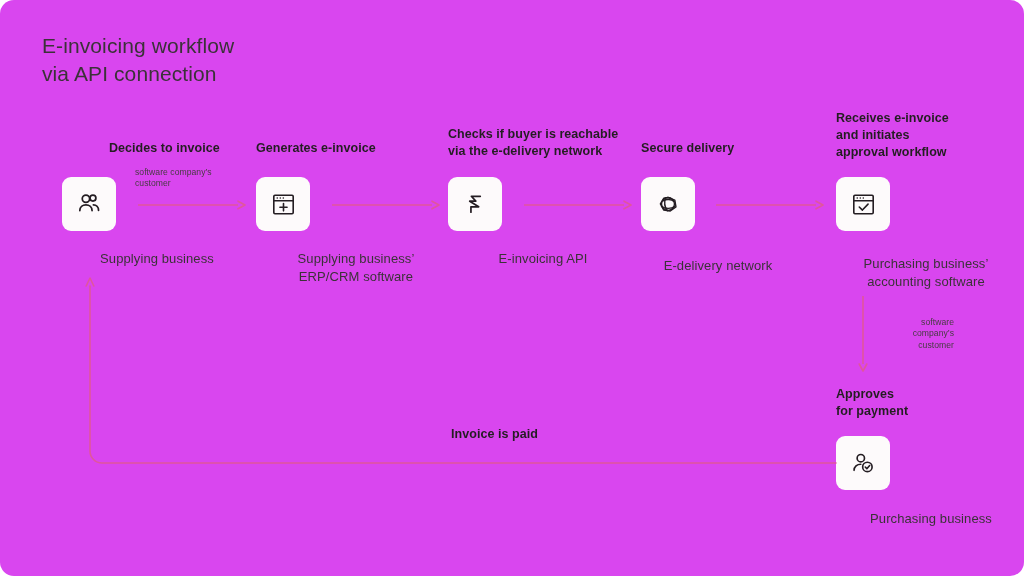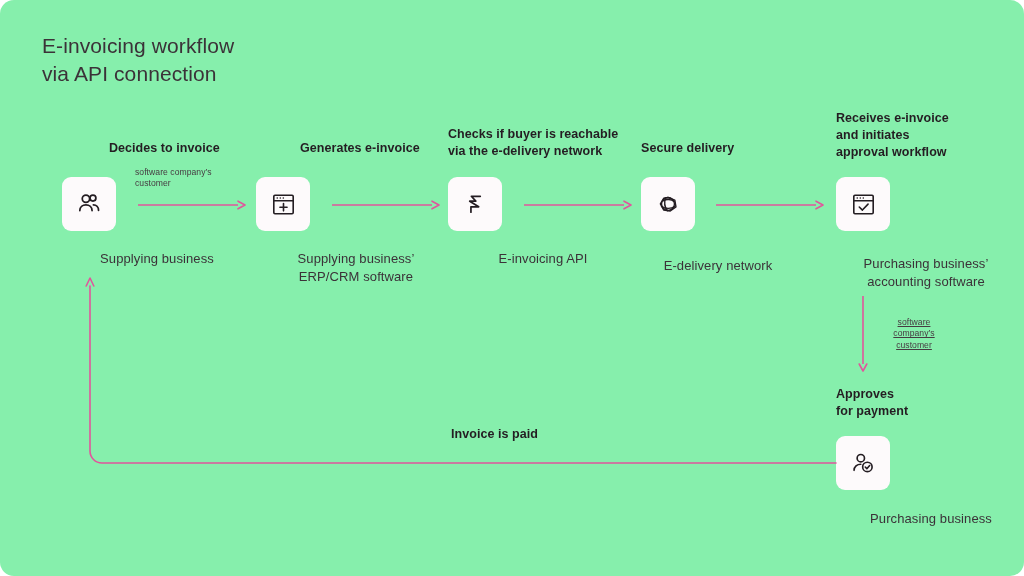--- a/index.html
+++ b/index.html
@@ -4,21 +4,21 @@
 <style>
   html, body {
     margin: 0;
     padding: 0;
     background: #ffffff;
   }
   #canvas {
     position: relative;
     width: 1024px;
     height: 576px;
-    background: #86efac;
+    background: #d946ef;
     border-radius: 14px;
     overflow: hidden;
     font-family: "Liberation Sans", sans-serif;
     color: #2b2328;
   }
 
   
   #diagram-title {
     position: absolute;
     left: 42px;
@@ -73,22 +73,21 @@
   .connector-label {
     position: absolute;
     font-size: 8.6px;
     line-height: 1.32;
     color: #463b41;
     text-align: left;
     white-space: pre-line;
     letter-spacing: .05px;
   }
   .connector-label.left {
-    text-align: center;
-    text-decoration: underline;
+    text-align: right;
   }
 
   
   #return-path-label {
     position: absolute;
     font-size: 12.5px;
     font-weight: 700;
     color: #241d22;
     letter-spacing: .05px;
   }
@@ -119,21 +118,21 @@
   <div class="connector" style="left:138px; top:197px;">
     <svg width="110" height="12" viewBox="0 0 110 12" fill="none">
       <line x1="0" y1="6" x2="100" y2="6" stroke="#e0569c" stroke-width="1.6"></line>
       <path d="M100 2.2 L107 6 L100 9.8" stroke="#e0569c" stroke-width="1.6" fill="none" stroke-linecap="round" stroke-linejoin="round"></path>
     </svg>
   </div>
   <div class="connector-label" style="left:135px; top:167px; width:110px;">software company’s
 customer</div>
 
   <div class="node">
-    <div class="node-heading" style="left:256px; top:140px; width:210px;margin-left:44px;">Generates e-invoice</div>
+    <div class="node-heading" style="left:256px; top:140px; width:210px;">Generates e-invoice</div>
     <div class="icon-tile" style="left:256px; top:177px;">
       <span>
         <svg width="27" height="27" viewBox="0 0 32 32" fill="none" stroke="#241d22" stroke-width="1.9" stroke-linecap="round" stroke-linejoin="round">
           <rect x="4.5" y="5" width="23" height="22" rx="1.4"></rect>
           <line x1="4.5" y1="11.6" x2="27.5" y2="11.6"></line>
           <circle cx="8.6" cy="8.3" r="0.95" fill="#241d22" stroke="none"></circle>
           <circle cx="12.2" cy="8.3" r="0.95" fill="#241d22" stroke="none"></circle>
           <circle cx="15.8" cy="8.3" r="0.95" fill="#241d22" stroke="none"></circle>
           <line x1="16" y1="15" x2="16" y2="23.5"></line>
           <line x1="11.8" y1="19.3" x2="20.2" y2="19.3"></line>

